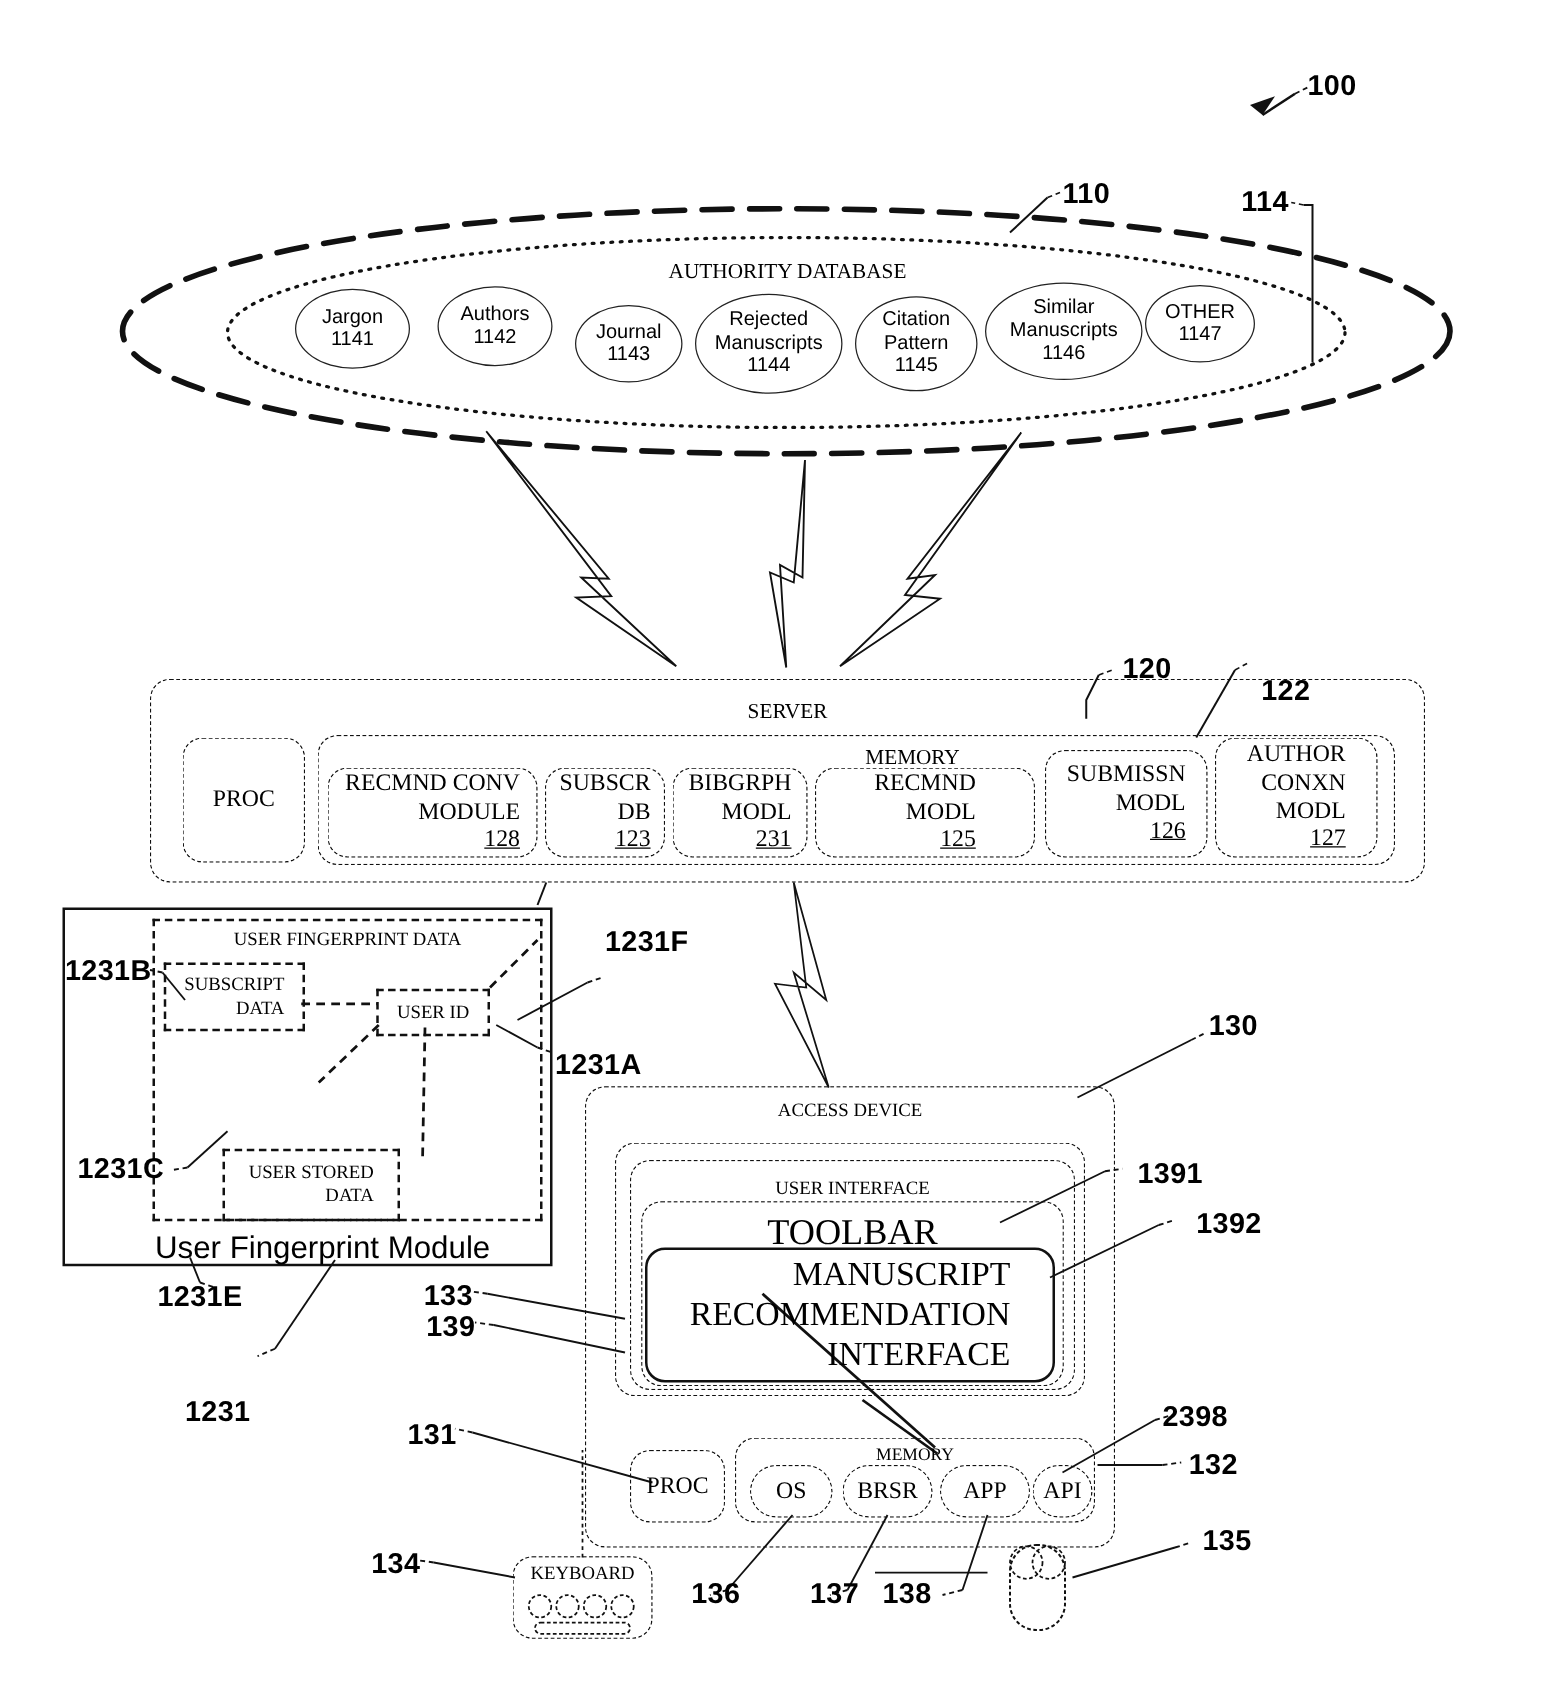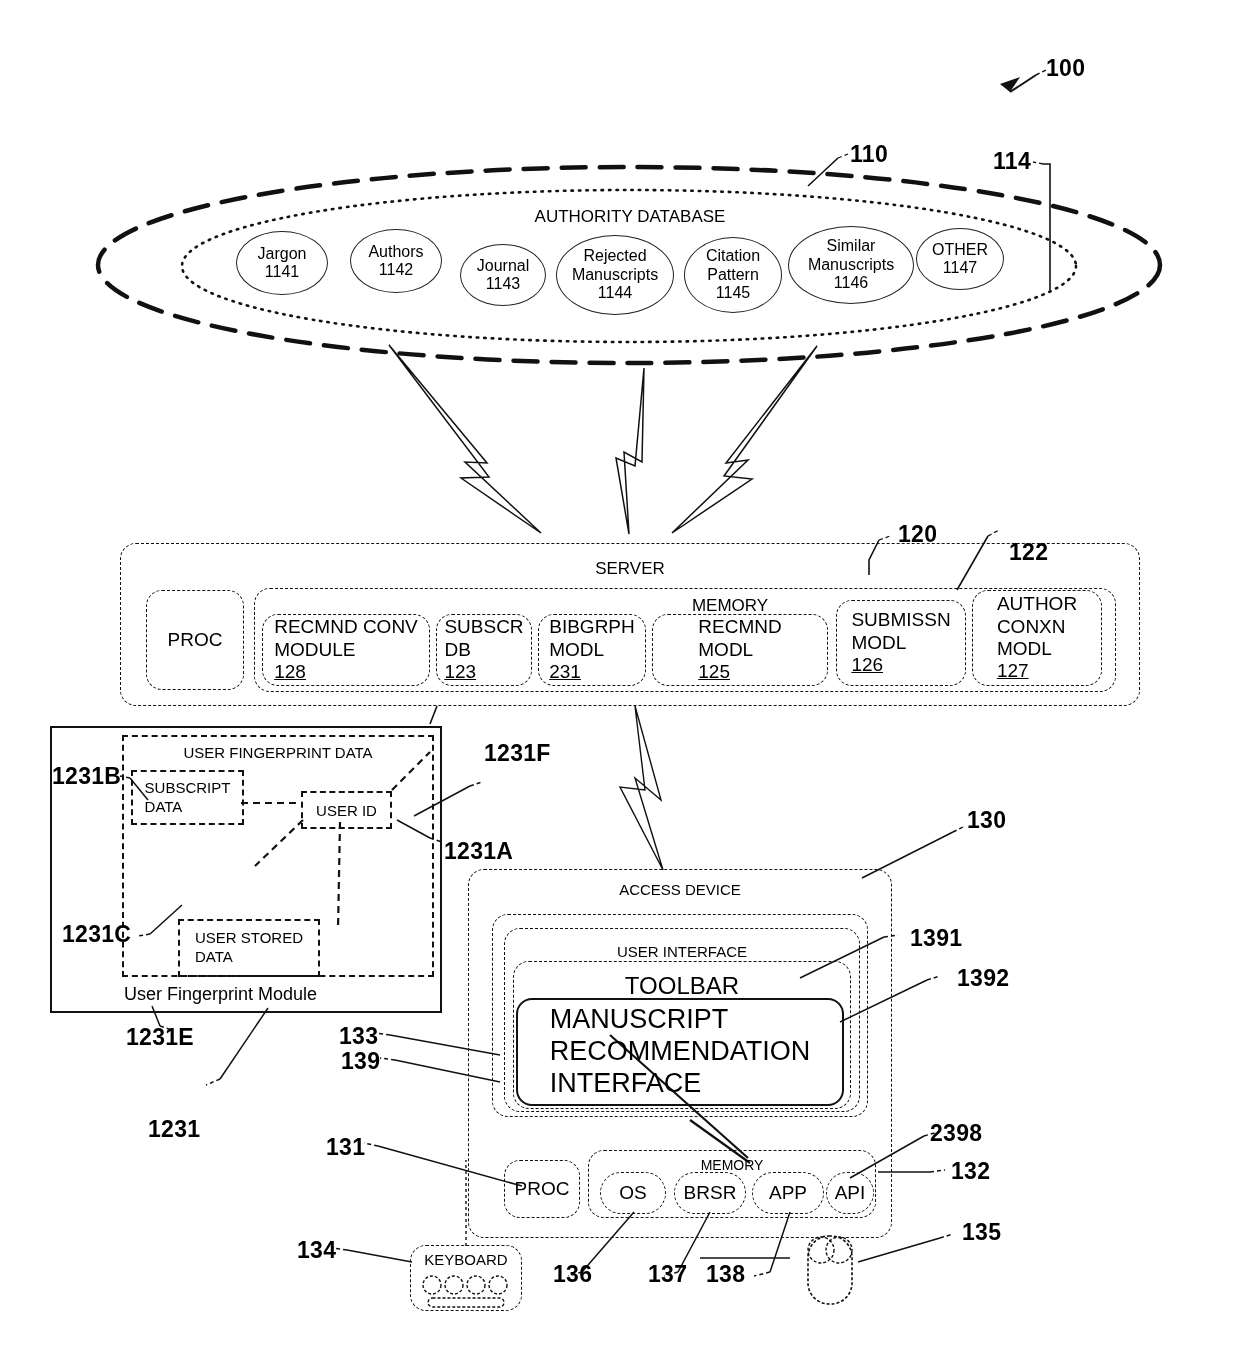--- a/index.html
+++ b/index.html
@@ -1,21 +1,21 @@
 <!DOCTYPE html>
 <html><head>
 <meta charset="utf-8">
 <style>
   html,body{margin:0;padding:0;background:#ffffff;}
   body{width:1240px;height:1345px;position:relative;overflow:hidden;
        font-family:"Liberation Sans", sans-serif; color:#000;}
   .stage{position:absolute;left:0;top:0;width:1240px;height:1345px;}
   svg.layer{position:absolute;left:0;top:0;width:1240px;height:1345px;pointer-events:none;}
   .abs{position:absolute;}
-  .ctr{display:flex;align-items:center;justify-content:center;text-align:left;}
+  .ctr{display:flex;align-items:center;justify-content:center;text-align:right;font-family:Liberation Serif, serif;}
   .refnum{font-weight:bold;font-size:23px;letter-spacing:.3px;white-space:nowrap;}
   .lbl{font-size:17px;white-space:nowrap;}
   .lblsm{font-size:15px;white-space:nowrap;}
   .boxtxt{font-size:19px;line-height:1.18;}
   .rr{border:1.6px solid #111;border-radius:16px;box-sizing:border-box;}
   .rr-d{border:1.6px dashed #111;border-radius:16px;box-sizing:border-box;}
   .dashbox{border:2.2px dashed #111;box-sizing:border-box;}
   .solidbox{border:2.4px solid #111;box-sizing:border-box;}
   .un{text-decoration:underline;}
   .ellipse-node{border:1.5px solid #222;border-radius:50%;box-sizing:border-box;
@@ -223,39 +223,39 @@
     <div class="lblsm" style="line-height:1.25;">
       <span>USER STORED</span><br>
       <span>DATA</span>
     </div>
   </div>
   <div class="abs dashbox ctr" style="left:301px;top:791px;width:91px;height:38px;">
     <div class="lblsm">USER ID</div>
   </div>
 
   <div class="abs" style="left:124px;top:984px;">
-    <span style="font-size:18px;">User Fingerprint Module</span>
+    <span style="font-size:25px;">User Fingerprint Module</span>
   </div>
 
   <div class="abs refnum" style="left:52px;top:763px;">1231B</div>
   <div class="abs refnum" style="left:62px;top:921px;">1231C</div>
   <div class="abs refnum" style="left:444px;top:838px;">1231A</div>
   <div class="abs refnum" style="left:484px;top:740px;">1231F</div>
   <div class="abs refnum" style="left:126px;top:1024px;">1231E</div>
   <div class="abs refnum" style="left:148px;top:1077px;margin-top:39px;">1231</div>
 
   <div class="abs rr-d" style="left:468px;top:869px;width:424px;height:369px;"></div>
   <div class="abs ctr lblsm" style="left:468px;top:878px;width:424px;height:22px;justify-content:center;">ACCESS DEVICE</div>
 
   <div class="abs rr-d" style="left:492px;top:914px;width:376px;height:203px;"></div>
   <div class="abs rr-d" style="left:504px;top:928px;width:356px;height:184px;"></div>
   <div class="abs ctr lblsm" style="left:504px;top:940px;width:356px;height:22px;justify-content:center;">USER INTERFACE</div>
 
   <div class="abs rr-d" style="left:513px;top:961px;width:338px;height:148px;"></div>
-  <div class="abs ctr" style="left:513px;top:972px;width:338px;height:28px;justify-content:center;font-size:24px;">TOOLBAR</div>
+  <div class="abs ctr" style="left:513px;top:972px;width:338px;height:28px;justify-content:center;font-size:29px;">TOOLBAR</div>
 
   <div class="abs rr ctr" style="left:516px;top:998px;width:328px;height:108px;border-width:2.2px;">
     <div style="font-size:27px;line-height:1.18;">
       <span>MANUSCRIPT</span><br>
       <span>RECOMMENDATION</span><br>
       <span>INTERFACE</span>
     </div>
   </div>
 
   <div class="abs rr-d ctr" style="left:504px;top:1160px;width:76px;height:58px;">

